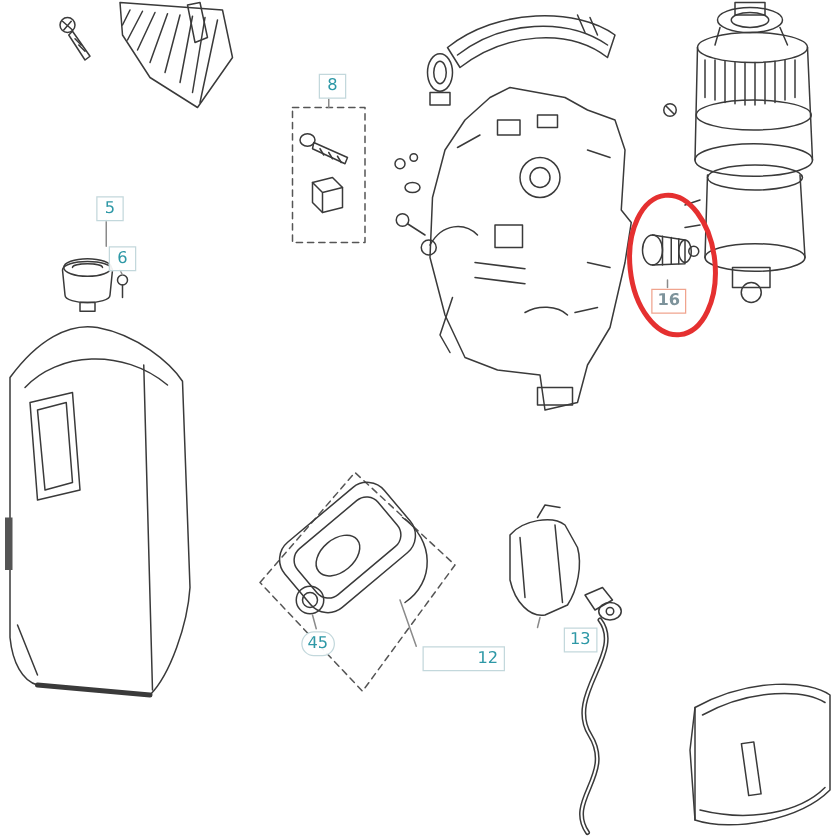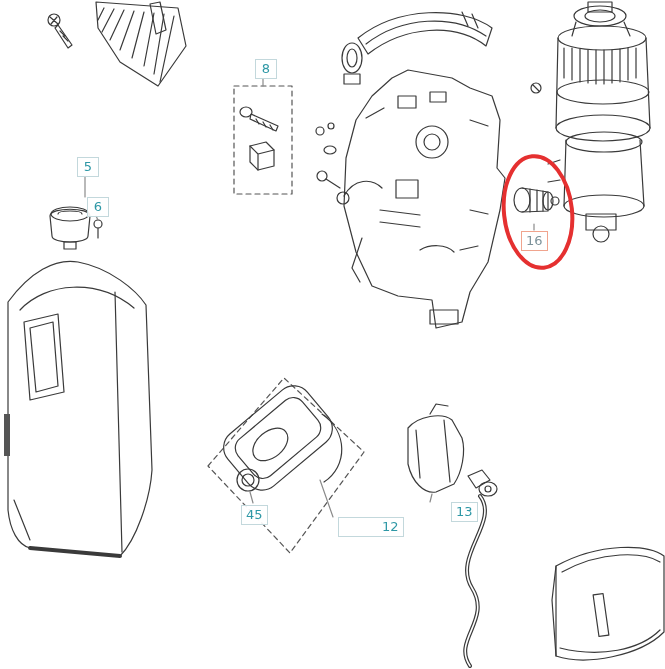--- a/index.html
+++ b/index.html
@@ -20,20 +20,21 @@
     color:#2e98a6;
     font-size:13px;
     line-height:16px;
     text-align:center;
     cursor:pointer;
     user-select:none;
   }
   .label-box.highlight{
     border:1px solid #f0a48e;
     color:#7d939b;
+    font-weight:bold;
   }
 </style>
 </head>
 <body>
 
 <div id="stage">
 
   <svg id="art" width="665" height="669" viewBox="0 0 665 669" fill="none" stroke="#3a3a3a" stroke-width="1.2" stroke-linejoin="round" stroke-linecap="round">
 
     <g>
@@ -188,19 +189,19 @@
   </svg>
 
   <div class="label-box" style="left:77px;top:157px;">5</div>
 
   <div class="label-box" style="left:87px;top:197px;">6</div>
 
   <div class="label-box" style="left:255px;top:59px;">8</div>
 
   <div class="label-box highlight" style="left:521px;top:231px;">16</div>
 
-  <div class="label-box" style="left:241px;top:505px;">45</div>
+  <div class="label-box" style="left:241px;top:505px;border-radius:10px;">45</div>
 
   <div class="label-box" style="left:338px;top:517px;padding-left:43px;">12</div>
 
   <div class="label-box" style="left:419px;top:502px;margin-left:32px;">13</div>
 
 </div>
 
 </body></html>

